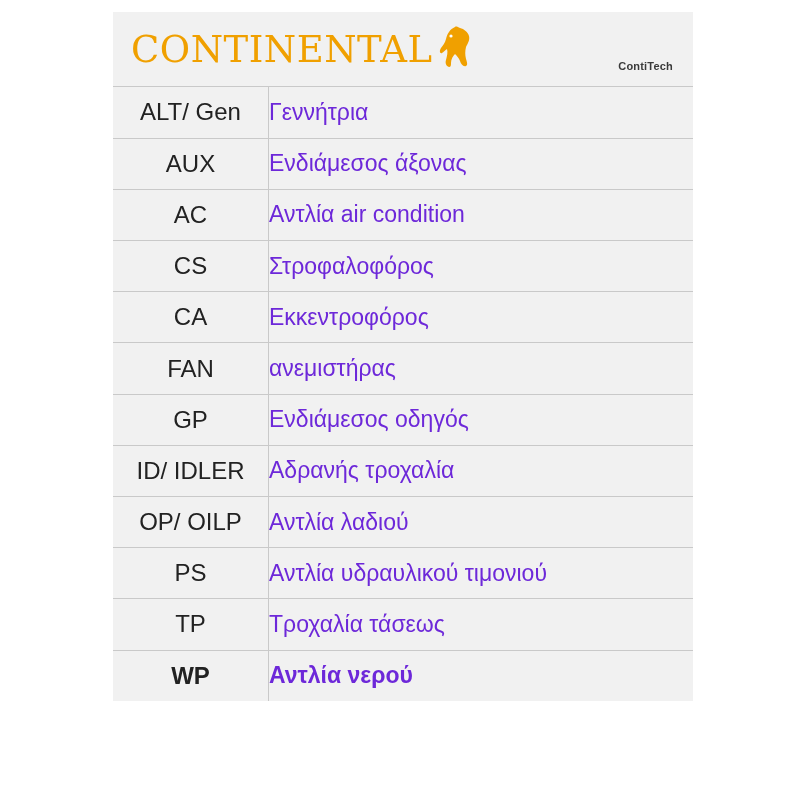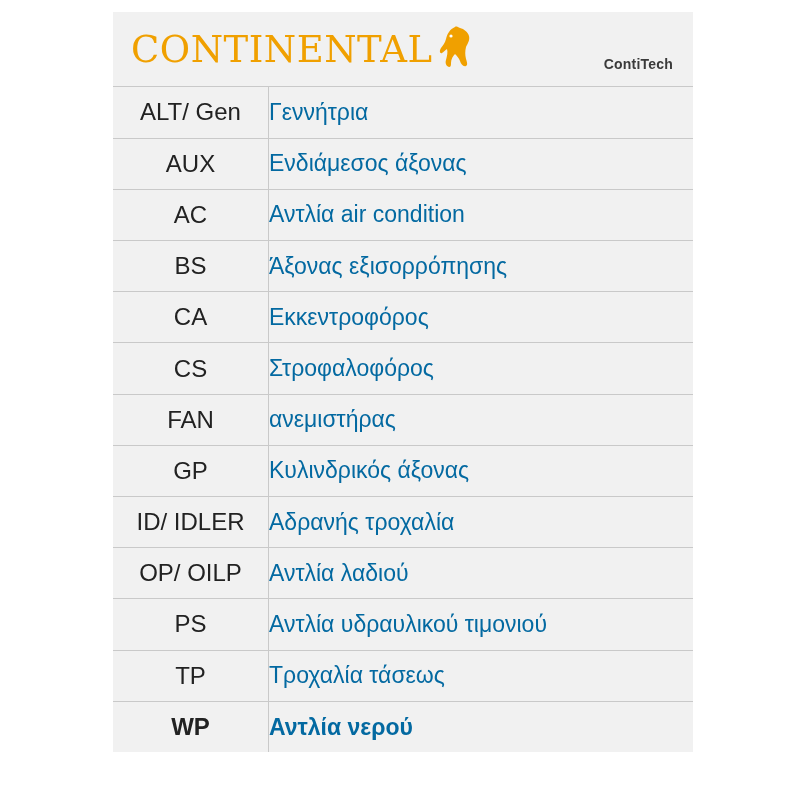--- a/index.html
+++ b/index.html
@@ -56,21 +56,21 @@
     margin-left: 4px;
     width: 36px;
     height: 44px;
     position: relative;
     top: -2px;
   }
   .contitech {
     position: absolute;
     right: 20px;
     bottom: 14px;
-    font-size: 14px;
+    font-size: 11px;
     font-weight: bold;
     color: #3a3a3a;
     letter-spacing: 0.2px;
   }
 
   
   table.gloss {
     width: 100%;
     border-collapse: collapse;
     table-layout: fixed;
@@ -89,21 +89,21 @@
     width: 155px;
     text-align: center;
     font-size: 24px;
     color: #222222;
     border-right: 1px solid #c9c9c9;
     padding-left: 4px;
     white-space: nowrap;
   }
   td.desc {
     font-size: 23px;
-    color: #0369a1;
+    color: #6d28d9;
     padding-left: 18px;
     white-space: nowrap;
     overflow: hidden;
   }
   tr:last-child td {
     border-bottom: none;
     font-weight: bold;
   }
 </style>
 </head>
@@ -133,38 +133,34 @@
         </tr>
         <tr>
           <td class="code">AUX</td>
           <td class="desc">Ενδιάμεσος άξονας</td>
         </tr>
         <tr>
           <td class="code">AC</td>
           <td class="desc">Αντλία air condition</td>
         </tr>
         <tr>
-          <td class="code">BS</td>
-          <td class="desc">Άξονας εξισορρόπησης</td>
+          <td class="code">CS</td>
+          <td class="desc">Στροφαλοφόρος</td>
         </tr>
         <tr>
           <td class="code">CA</td>
           <td class="desc">Εκκεντροφόρος</td>
-        </tr>
-        <tr>
-          <td class="code">CS</td>
-          <td class="desc">Στροφαλοφόρος</td>
         </tr>
         <tr>
           <td class="code">FAN</td>
           <td class="desc">ανεμιστήρας</td>
         </tr>
         <tr>
           <td class="code">GP</td>
-          <td class="desc">Κυλινδρικός άξονας</td>
+          <td class="desc">Ενδιάμεσος οδηγός</td>
         </tr>
         <tr>
           <td class="code">ID/ IDLER</td>
           <td class="desc">Αδρανής τροχαλία</td>
         </tr>
         <tr>
           <td class="code">OP/ OILP</td>
           <td class="desc">Αντλία λαδιού</td>
         </tr>
         <tr>

